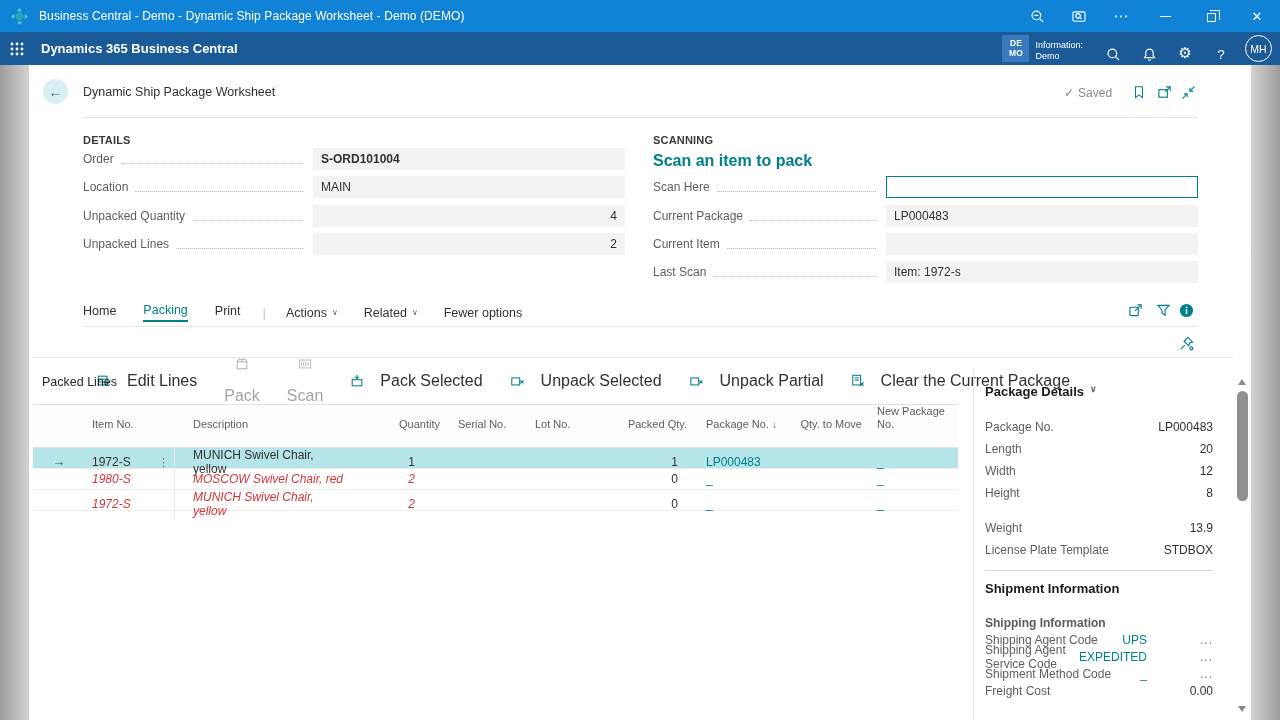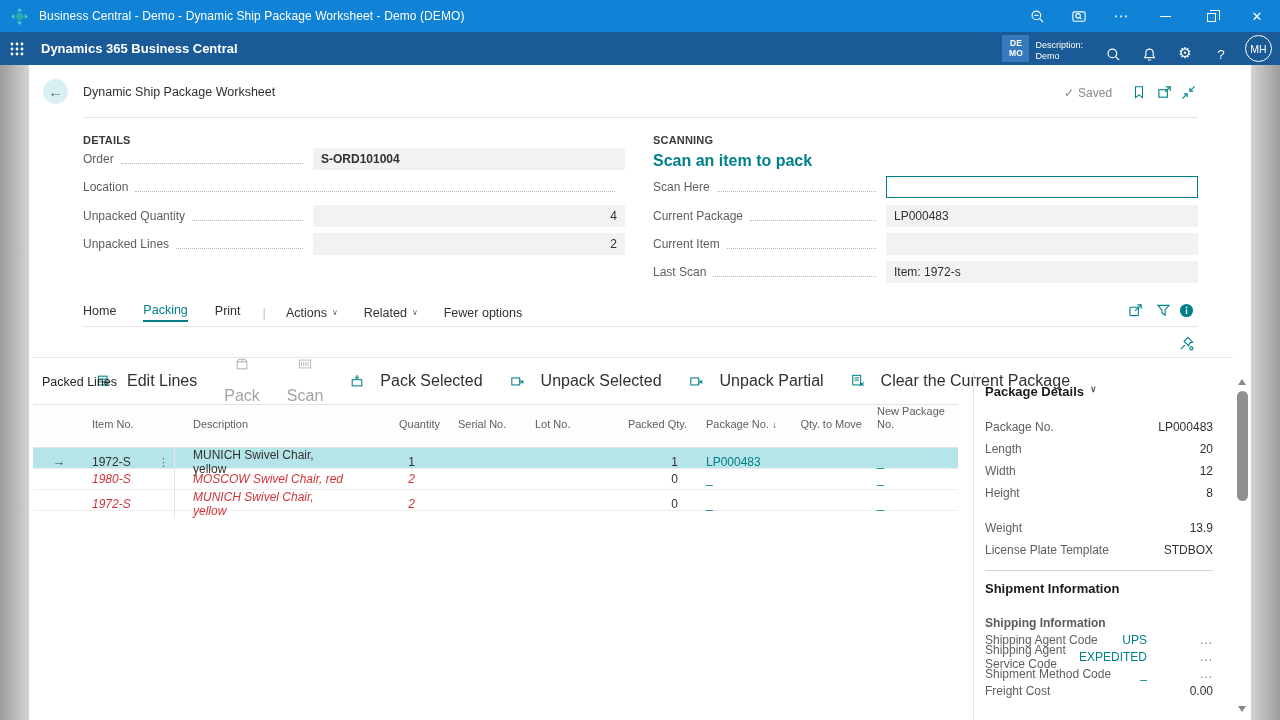--- a/index.html
+++ b/index.html
@@ -184,21 +184,21 @@
           <circle cx="12" cy="12" r="1.4"></circle>
         </svg>
     </span>
     <span class="nav-appname">Dynamics 365 Business Central</span>
     <div class="nav-right">
       <span class="env-badge">
         <span>DE</span>
         <span>MO</span>
       </span>
       <span class="env-label">
-        <span>Description:</span><br>
+        <span>Information:</span><br>
         <span>Demo</span>
       </span>
       <span class="nav-ic">
         <svg width="15" height="15" viewBox="0 0 16 16" fill="none" stroke="#fff" stroke-width="1.3">
             <circle cx="6.8" cy="6.8" r="4.6"></circle>
             <line x1="10.2" y1="10.2" x2="14" y2="14"></line>
           </svg>
       </span>
       <span class="nav-ic">
         <svg width="15" height="15" viewBox="0 0 16 16" fill="none" stroke="#fff" stroke-width="1.2">
@@ -245,20 +245,21 @@
 
   <div class="sec-title st-details">DETAILS</div>
   <div class="frow f-details fr1">
     <span>Order</span>
     <span class="leader"></span>
     <span class="fbox bold">S-ORD101004</span>
   </div>
   <div class="frow f-details fr2">
     <span>Location</span>
     <span class="leader"></span>
+    <span class="fbox">MAIN</span>
   </div>
   <div class="frow f-details fr3">
     <span>Unpacked Quantity</span>
     <span class="leader"></span>
     <span class="fbox num">4</span>
   </div>
   <div class="frow f-details fr4">
     <span>Unpacked Lines</span>
     <span class="leader"></span>
     <span class="fbox num">2</span>

